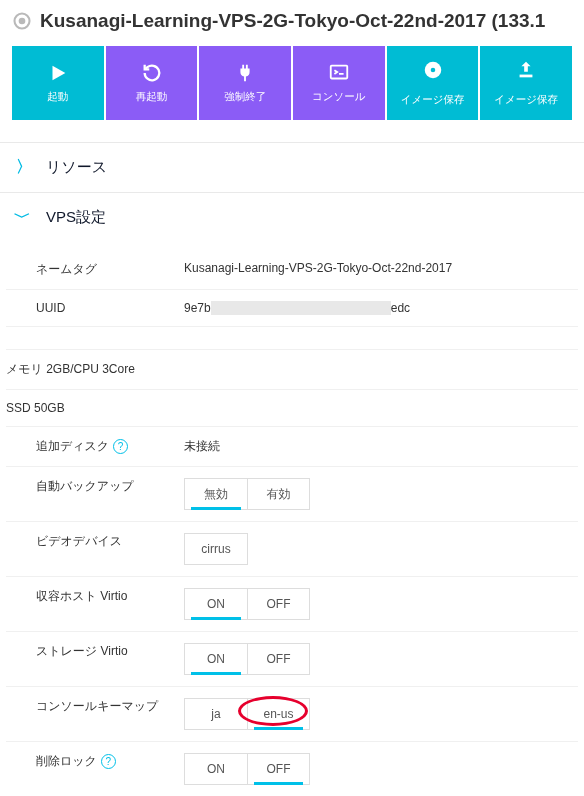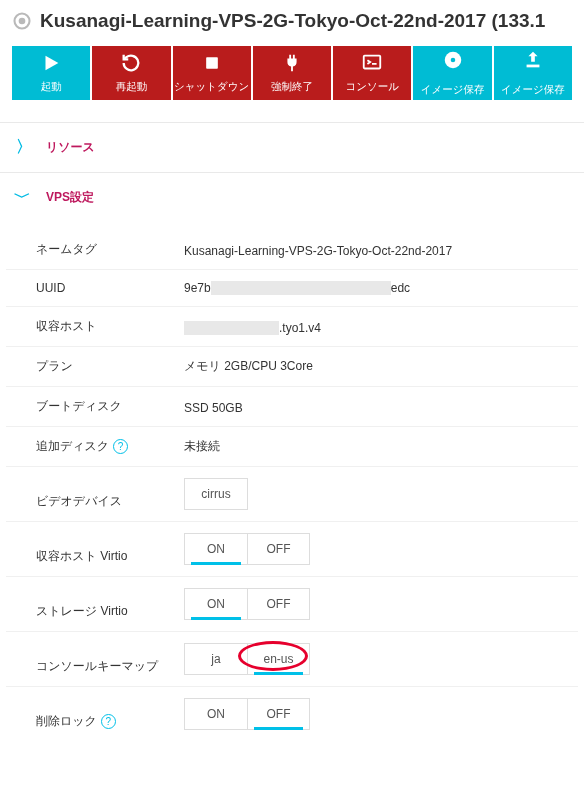--- a/index.html
+++ b/index.html
@@ -1,31 +1,31 @@
 <!DOCTYPE html>
 <html><head>
 <meta charset="utf-8">
 <style>
 * { box-sizing: border-box; margin: 0; padding: 0; }
 body { font-family: "Hiragino Kaku Gothic Pro", "Meiryo", sans-serif; font-size: 13px; color: #333; background: #fff; width: 584px; }
 .header { display: flex; align-items: center; padding: 10px 12px 14px 12px; }
 .header-icon { width: 20px; height: 20px; margin-right: 8px; flex-shrink: 0; }
 .header-title { font-size: 19px; font-weight: bold; color: #333; white-space: nowrap; overflow: hidden; }
 .toolbar { display: flex; gap: 2px; padding: 0 12px 22px 12px; }
-.tool-btn { flex: 1; height: 54px; display: flex; flex-direction: column; align-items: center; justify-content: center; gap: 6px; font-size: 10.5px; color: #fff; cursor: pointer; border: none; }
+.tool-btn { flex: 1; height: 74px; display: flex; flex-direction: column; align-items: center; justify-content: center; gap: 6px; font-size: 10.5px; color: #fff; cursor: pointer; border: none; }
 .tool-btn.active { background: #00bcd4; }
-.tool-btn.inactive { background: #b91c1c; }
+.tool-btn.inactive { background: #8b5cf6; }
 .tool-btn.alt { background: #00bcd4; gap: 12px; }
 .tool-icon { width: 22px; height: 22px; display: flex; align-items: center; justify-content: center; }
 .section { padding: 14px 16px; border-top: 1px solid #e9e9e9; }
 .section-head { display: flex; align-items: center; gap: 18px; cursor: pointer; }
 .chevron { color: #00bbe4; font-weight: bold; font-size: 16px; width: 12px; }
-.section-title { font-size: 12px; font-weight: bold; color: #be185d; }
+.section-title { font-size: 15px; font-weight: normal; color: #0f172a; }
 .settings { padding: 8px 6px 0 6px; }
-.row { display: flex; align-items: flex-end; padding: 11px 0; border-top: 1px solid #f0f0f0; }
+.row { display: flex; align-items: flex-start; padding: 11px 0; border-top: 1px solid #f0f0f0; }
 .row:first-child { border-top: none; }
 .label { width: 178px; padding-left: 30px; color: #333; font-size: 12px; display: flex; align-items: center; gap: 4px; }
 .value { flex: 1; font-size: 12px; color: #333; display: flex; align-items: center; }
 .help { width: 15px; height: 15px; border: 1px solid #00c0e8; border-radius: 50%; color: #00c0e8; font-size: 10px; display: inline-flex; align-items: center; justify-content: center; cursor: pointer; }
 .redact { display: inline-block; background: #e8e8e8; height: 14px; vertical-align: middle; }
 .toggle-group { display: inline-flex; border: 1px solid #ddd; }
 .toggle-btn { width: 62px; height: 30px; background: #fff; border: none; border-left: 1px solid #ddd; font-size: 12px; color: #555; cursor: pointer; position: relative; }
 .toggle-btn:first-child { border-left: none; }
 .toggle-btn.selected::after { content: ""; position: absolute; left: 6px; right: 6px; bottom: -1px; height: 3px; background: #00c0e8; }
 .circle-annot { position: absolute; border: 3px solid #e6002d; border-radius: 50%; width: 70px; height: 30px; pointer-events: none; transform: translate(-6px, -2px); }
@@ -57,28 +57,20 @@
       <span class="tool-icon">
         <svg viewBox="0 0 24 24" width="22" height="22" fill="none" stroke="#fff" stroke-width="2.5">
           <path d="M4 12a8 8 0 1 0 3-6.3L4 8"></path>
           <path d="M4 3v5h5" fill="none"></path>
         </svg>
       </span>
       <span>再起動</span>
     </button>
     <button class="tool-btn inactive">
       <span class="tool-icon">
-        <svg viewBox="0 0 24 24" width="20" height="20" fill="#fff">
-          <rect x="5" y="5" width="14" height="14" rx="1"></rect>
-        </svg>
-      </span>
-      <span>シャットダウン</span>
-    </button>
-    <button class="tool-btn inactive">
-      <span class="tool-icon">
         <svg viewBox="0 0 24 24" width="22" height="22" fill="#fff">
           <path d="M9 3v4H7v4a5 5 0 0 0 4 4.9V21h2v-5.1A5 5 0 0 0 17 11V7h-2V3h-2v4h-2V3z"></path>
         </svg>
       </span>
       <span>強制終了</span>
     </button>
     <button class="tool-btn inactive">
       <span class="tool-icon">
         <svg viewBox="0 0 24 24" width="22" height="22" fill="none" stroke="#fff" stroke-width="2">
           <rect x="3" y="4" width="18" height="14" rx="1"></rect>
@@ -131,45 +123,47 @@
   <div class="row">
     <div class="label">UUID</div>
     <div class="value">
       <span>9e7b</span>
         <span class="redact" style="width:180px"></span>
         <span>edc</span>
     </div>
   </div>
 
   <div class="row">
-    <div class="label">収容ホスト</div>
-    <div class="value">
-      <span class="redact" style="width:95px"></span>
-        <span>.tyo1.v4</span>
-    </div>
-  </div>
-
-  <div class="row">
-    <div class="label">プラン</div>
+  </div>
+
+  <div class="row">
     <div class="value">メモリ 2GB/CPU 3Core</div>
   </div>
 
   <div class="row">
-    <div class="label">ブートディスク</div>
     <div class="value">SSD 50GB</div>
   </div>
 
   <div class="row">
     <div class="label">
       <span>追加ディスク</span>
       <span class="help">?</span>
     </div>
     <div class="value">未接続</div>
   </div>
 
+  <div class="row">
+    <div class="label">自動バックアップ</div>
+    <div class="value">
+        <span class="toggle-wrap"><span class="toggle-group">
+            <button class="toggle-btn selected">無効</button>
+            <button class="toggle-btn">有効</button>
+          </span></span>
+      </div>
+  </div>
 
   <div class="row">
     <div class="label">ビデオデバイス</div>
     <div class="value">
         <span class="toggle-wrap"><span class="toggle-group">
             <button class="toggle-btn">cirrus</button>
           </span></span>
       </div>
   </div>
 

